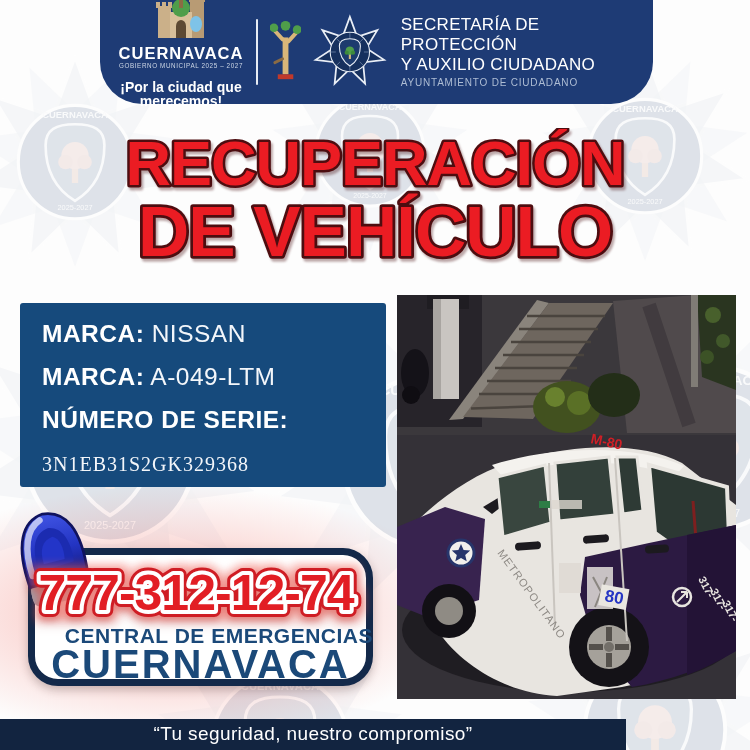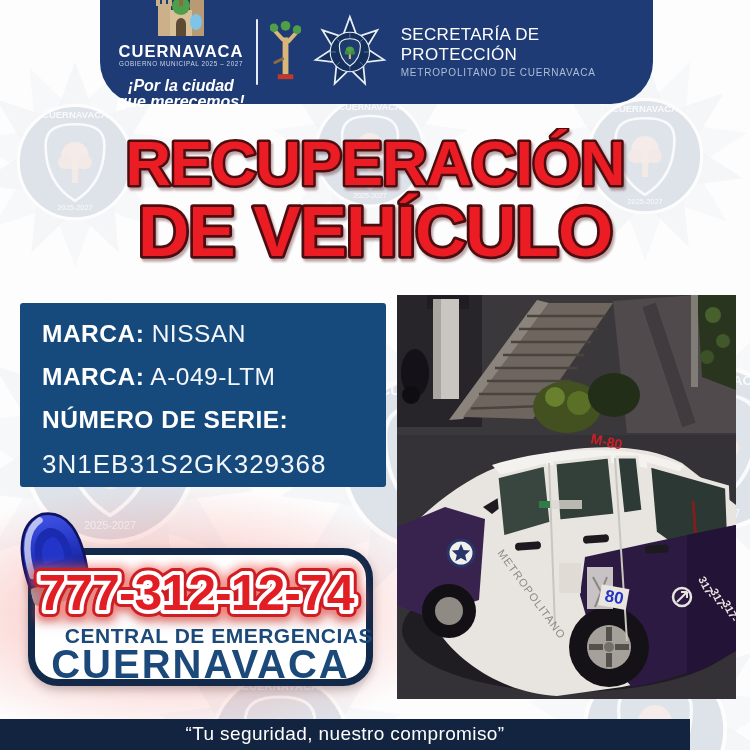--- a/index.html
+++ b/index.html
@@ -16,40 +16,40 @@
   .glow-band{position:absolute;left:-60px;top:488px;width:520px;height:250px;z-index:1;
     background:radial-gradient(ellipse at 45% 50%, rgba(244,86,74,.42), rgba(244,86,74,.14) 48%, rgba(244,86,74,0) 72%);}
 
   
   .topbar{position:absolute;left:100px;top:0;width:553px;height:104px;z-index:3;
     background:var(--header-bg);border-radius:0 0 42px 42px;
     display:flex;align-items:center;padding:0 0 0 16px;box-sizing:border-box;}
   .citylogo{width:134px;text-align:center;color:#fff;line-height:1;}
   .citylogo .name{font-size:16.5px;font-weight:bold;letter-spacing:1px;margin-top:2px;}
   .citylogo .sub{font-size:6.3px;letter-spacing:.6px;color:#cdd7e6;margin-top:2px;}
-  .citylogo .slogan{font-size:16px;font-style:italic;font-weight:bold;margin-top:11px;}
+  .citylogo .slogan{font-size:14px;font-weight:bold;margin-top:11px;}
   .vdivider{width:2px;height:66px;background:#e7ecf4;margin:0 12px 0 10px;border-radius:2px;}
   .secretary{margin-left:14px;color:#fff;line-height:1.15;}
   .secretary .l1,.secretary .l2{font-size:17px;font-weight:normal;letter-spacing:.3px;}
   .secretary .l3{font-size:10px;color:#aebdd4;letter-spacing:.8px;margin-top:3px;}
 
   
   .title-svg{position:absolute;left:0;top:128px;z-index:3;
     filter:drop-shadow(2px 3px 1px rgba(70,10,12,.35));}
   .title-svg text{font-family:"Liberation Sans",sans-serif;font-weight:bold;
     fill:var(--title-red);stroke:var(--title-stroke);paint-order:stroke;stroke-linejoin:round;}
 
   
   .info-box{position:absolute;left:20px;top:303px;width:366px;height:184px;z-index:3;
     background:var(--panel-bg);border-radius:3px;color:#fff;box-sizing:border-box;
     padding:17px 7px 0 22px;}
   .info-box p{margin:0 0 15px 0;font-size:24.5px;letter-spacing:.5px;white-space:nowrap;}
   .info-box .lbl{font-weight:bold;}
   .info-box .val{font-weight:normal;color:#f3f6fa;}
-  .info-box .serie-val{font-size:26px;letter-spacing:1px;}
+  .info-box .serie-val{font-size:20px;letter-spacing:1px;font-family:Liberation Serif, serif;}
 
   
   .photo{position:absolute;left:397px;top:295px;width:339px;height:404px;z-index:3;margin:0;}
   .photo svg{display:block;}
   .photo text{font-family:"Liberation Sans",sans-serif;}
 
   
   .siren{position:absolute;left:0;top:502px;z-index:5;}
   .emg-box{position:absolute;left:28px;top:548px;width:345px;height:138px;z-index:4;
     background:#fff;border:7px solid var(--border-navy);border-radius:30px;box-sizing:border-box;
@@ -60,21 +60,21 @@
   .ph-glow{stroke:#ff6a5e;stroke-width:20;fill:none;opacity:.5;}
   .ph-outer{stroke:var(--phone-outer);stroke-width:14;fill:none;stroke-linejoin:round;}
   .ph-white{stroke:#ffffff;stroke-width:8;fill:none;stroke-linejoin:round;}
   .ph-fill{fill:var(--phone-red);}
   .emg-l1{position:absolute;left:28px;top:624px;width:345px;text-align:right;z-index:6;
     color:var(--navy-text);font-size:21px;font-weight:bold;letter-spacing:.5px;}
   .emg-l2{position:absolute;left:28px;top:642px;width:345px;text-align:center;z-index:6;
     color:var(--navy-text);font-size:40px;font-weight:bold;letter-spacing:2px;}
 
   
-  .footer{position:absolute;left:0;top:719px;width:690px;height:31px;z-index:3;
+  .footer{position:absolute;left:0;top:719px;width:626px;height:31px;z-index:3;
     background:var(--footer-bg);color:#fff;text-align:center;font-size:19px;line-height:30px;letter-spacing:.4px;}
 </style>
 </head>
 <body>
 
 <div class="canvas">
 
   <svg class="wm-layer" width="750" height="750" aria-hidden="true">
     <defs>
       <g id="wm-badge">
@@ -148,21 +148,22 @@
           <path d="M-38,-38 L-28,-28"></path>
       </g>
       <path d="M0,-38 C19,-38 30,-33 30,-17 C30,9 19,28 0,40 C-19,28 -30,9 -30,-17 C-30,-33 -19,-38 0,-38 Z" fill="#1d3b6e" stroke="#e9eef6" stroke-width="3"></path>
       <rect x="-3" y="4" width="6" height="16" fill="#d9b679"></rect>
       <circle cx="0" cy="-4" r="12" fill="#4f9e4a"></circle>
       <circle cx="-9" cy="2" r="6" fill="#3f8a3c"></circle>
         <circle cx="9" cy="2" r="6" fill="#3f8a3c"></circle>
     </svg>
     <div class="secretary">
       <div class="l1">SECRETARÍA DE PROTECCIÓN</div>
-      <div class="l3">METROPOLITANO DE CUERNAVACA</div>
+      <div class="l2">Y AUXILIO CIUDADANO</div>
+      <div class="l3">AYUNTAMIENTO DE CIUDADANO</div>
     </div>
   </header>
 
   <svg class="title-svg" width="750" height="145">
     <text x="375" y="57" text-anchor="middle" font-size="63" stroke-width="5" letter-spacing="-1">RECUPERACIÓN</text>
     <text x="375" y="128" text-anchor="middle" font-size="71" stroke-width="5.5" letter-spacing="-1">DE VEHÍCULO</text>
   </svg>
 
   <section class="info-box">
     <p><span class="lbl">MARCA:</span> <span class="val">NISSAN</span></p>

